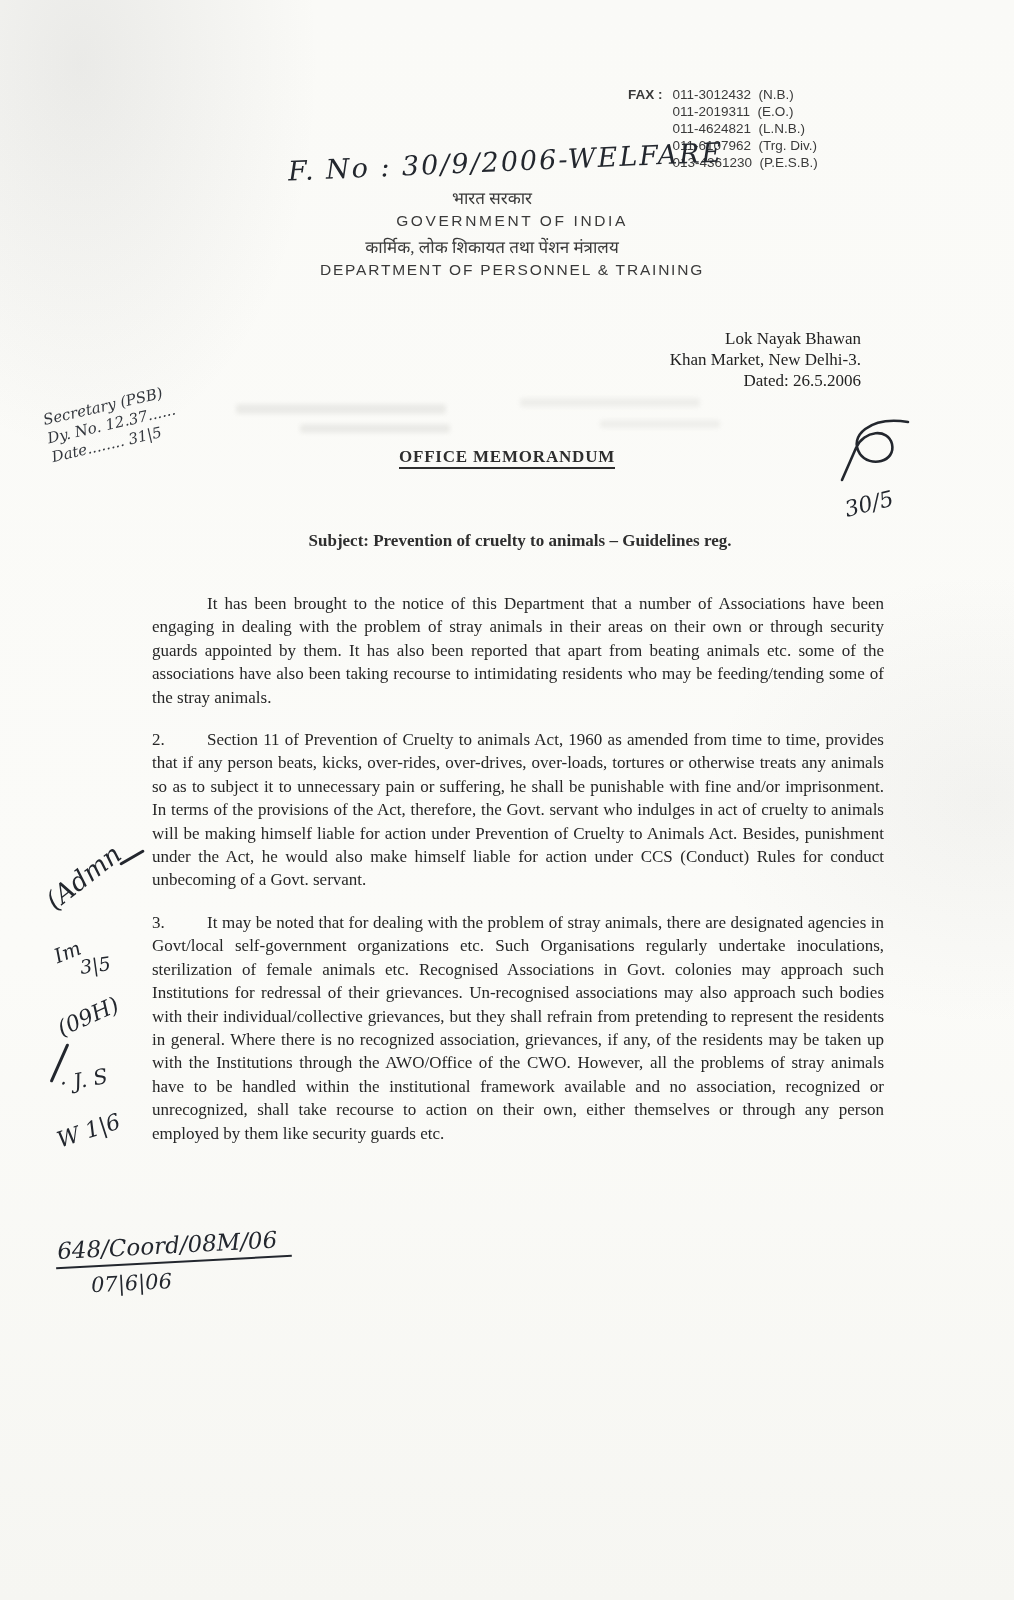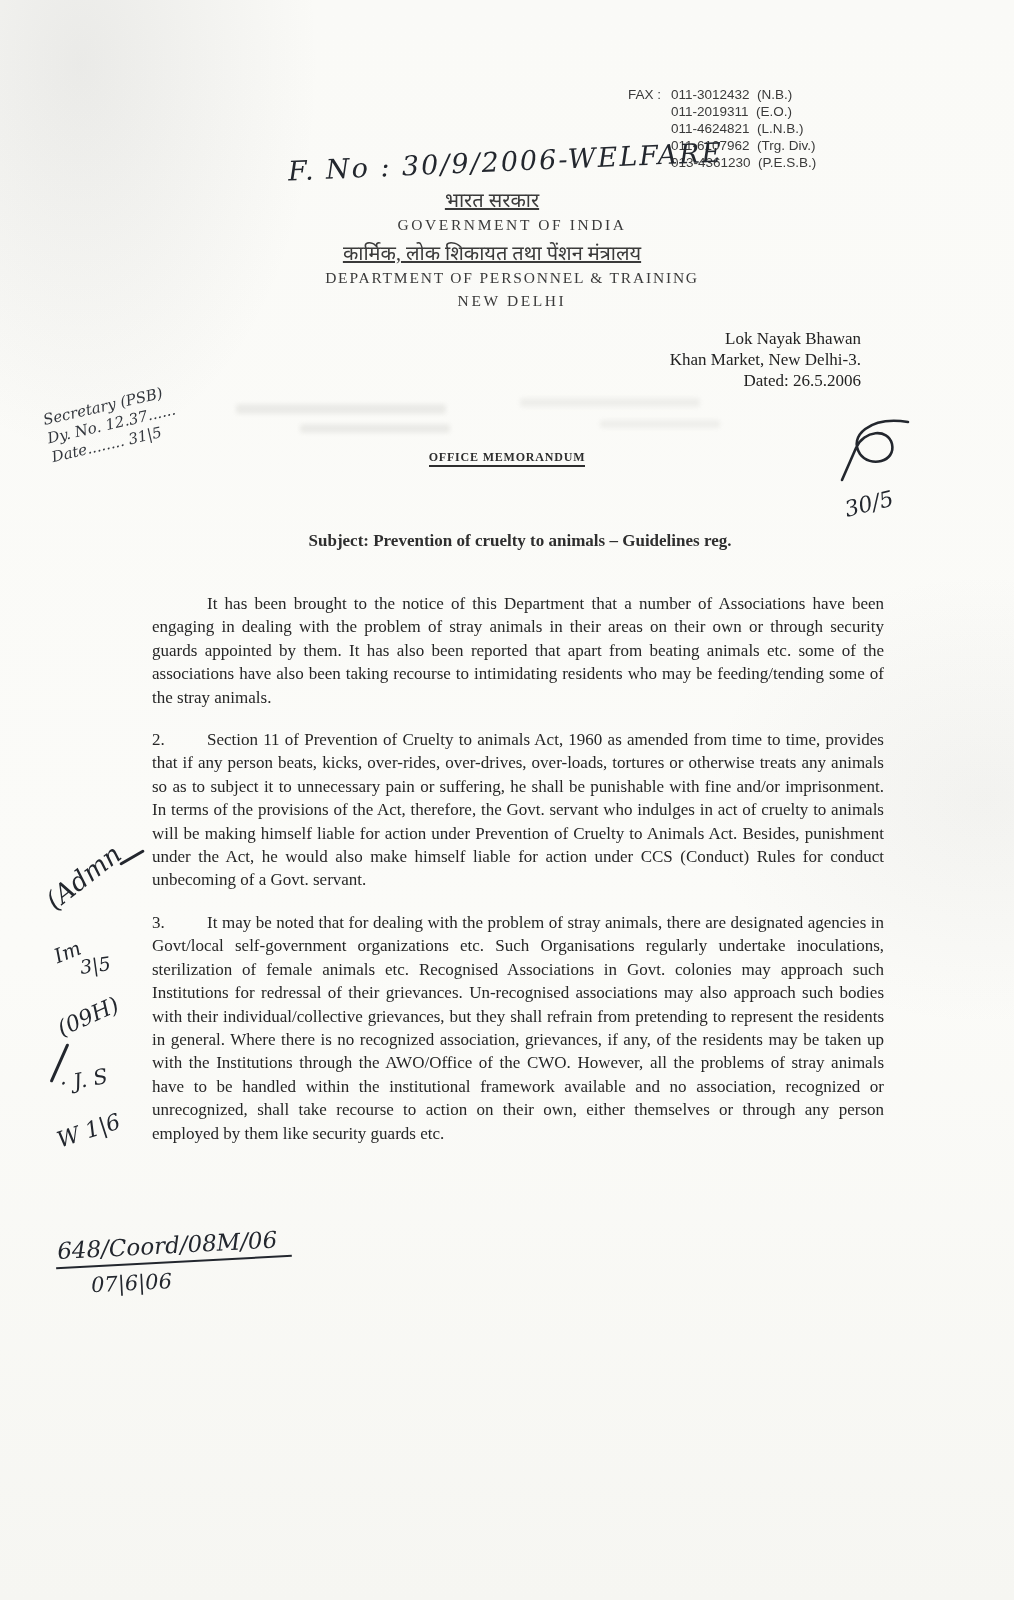--- a/index.html
+++ b/index.html
@@ -11,38 +11,38 @@
       radial-gradient(ellipse at 8% 4%, rgba(120,120,120,.12), rgba(0,0,0,0) 18%),
       radial-gradient(ellipse at 97% 50%, rgba(140,140,140,.08), rgba(0,0,0,0) 20%),
       linear-gradient(180deg,#fafaf7 0%,#fbfbf8 60%,#f6f6f2 100%);
     overflow:hidden;
     font-family:"Liberation Serif", serif;
     color:#2e2e2e;
   }
   
   .fax{position:absolute;left:628px;top:86px;display:flex;gap:10px;
        font-family:"Liberation Sans", sans-serif;font-size:13.5px;line-height:17px;color:#3a3a3a;}
-  .fax-label{white-space:nowrap;}
+  .fax-label{white-space:nowrap;font-weight:bold;}
   .fax-lines div{white-space:pre;}
   
   .hand{font-family:"DejaVu Serif", serif;font-style:italic;color:#23272e;}
   .file-no{position:absolute;left:288px;top:146px;font-size:27px;letter-spacing:2px;
            transform:rotate(-2.5deg);white-space:nowrap;}
   
   .letterhead{position:absolute;left:0;top:184px;width:984px;text-align:center;color:#3a3a3a;}
-  .lh-hi{font-family:"Liberation Serif", serif;font-size:20px;margin:2px 0 3px 0;text-decoration:underline;}
-  .lh-en{font-family:Liberation Serif, serif;font-size:15.5px;letter-spacing:2.6px;margin:2px 0 5px 0;padding-left:40px;}
+  .lh-hi{font-family:"Liberation Serif", serif;font-size:17px;margin:2px 0 3px 0;}
+  .lh-en{font-family:Liberation Sans, sans-serif;font-size:15.5px;letter-spacing:2.6px;margin:2px 0 5px 0;padding-left:40px;}
   .lh-en.wide{letter-spacing:1.8px;}
   
   .address{position:absolute;right:153px;top:328px;text-align:right;font-size:17px;line-height:21px;color:#222;}
   
   .stamp{position:absolute;left:46px;top:396px;transform:rotate(-13deg);font-size:15px;line-height:19px;opacity:.92;}
   
   .memo-title{position:absolute;left:0;top:447px;width:1014px;text-align:center;}
-  .memo-title span{font-weight:bold;font-size:12px;letter-spacing:.8px;border-bottom:2px solid #2e2e2e;padding-bottom:1px;}
+  .memo-title span{font-weight:bold;font-size:17px;letter-spacing:.8px;border-bottom:2px solid #2e2e2e;padding-bottom:1px;}
   
   .signature{position:absolute;left:830px;top:414px;}
   .sig-note{font-size:22px;transform:rotate(-14deg);margin-left:14px;}
   
   .subject{position:absolute;left:0;top:531px;width:1040px;text-align:center;font-weight:bold;font-size:17px;}
   
   .bodytext{position:absolute;left:152px;top:592px;width:732px;font-size:17px;line-height:23.4px;text-align:justify;color:#262626;}
   .para{margin:0 0 19px 0;}
   .pnum{display:inline-block;width:55px;}
   
@@ -82,21 +82,20 @@
     </div>
   </div>
 
   <div class="hand file-no">F. No : 30/9/2006-WELFARE</div>
 
   <div class="letterhead">
     <div class="lh-hi">भारत सरकार</div>
     <div class="lh-en">GOVERNMENT OF INDIA</div>
     <div class="lh-hi">कार्मिक, लोक शिकायत तथा पेंशन मंत्रालय</div>
     <div class="lh-en wide">DEPARTMENT OF PERSONNEL &amp; TRAINING</div>
-    <div class="lh-en">NEW DELHI</div>
   </div>
 
   <div class="address">
     <div>Lok Nayak Bhawan</div>
     <div>Khan Market, New Delhi-3.</div>
     <div>Dated: 26.5.2006</div>
   </div>
 
   <div class="stamp hand">
     <div>Secretary (PSB)</div>

